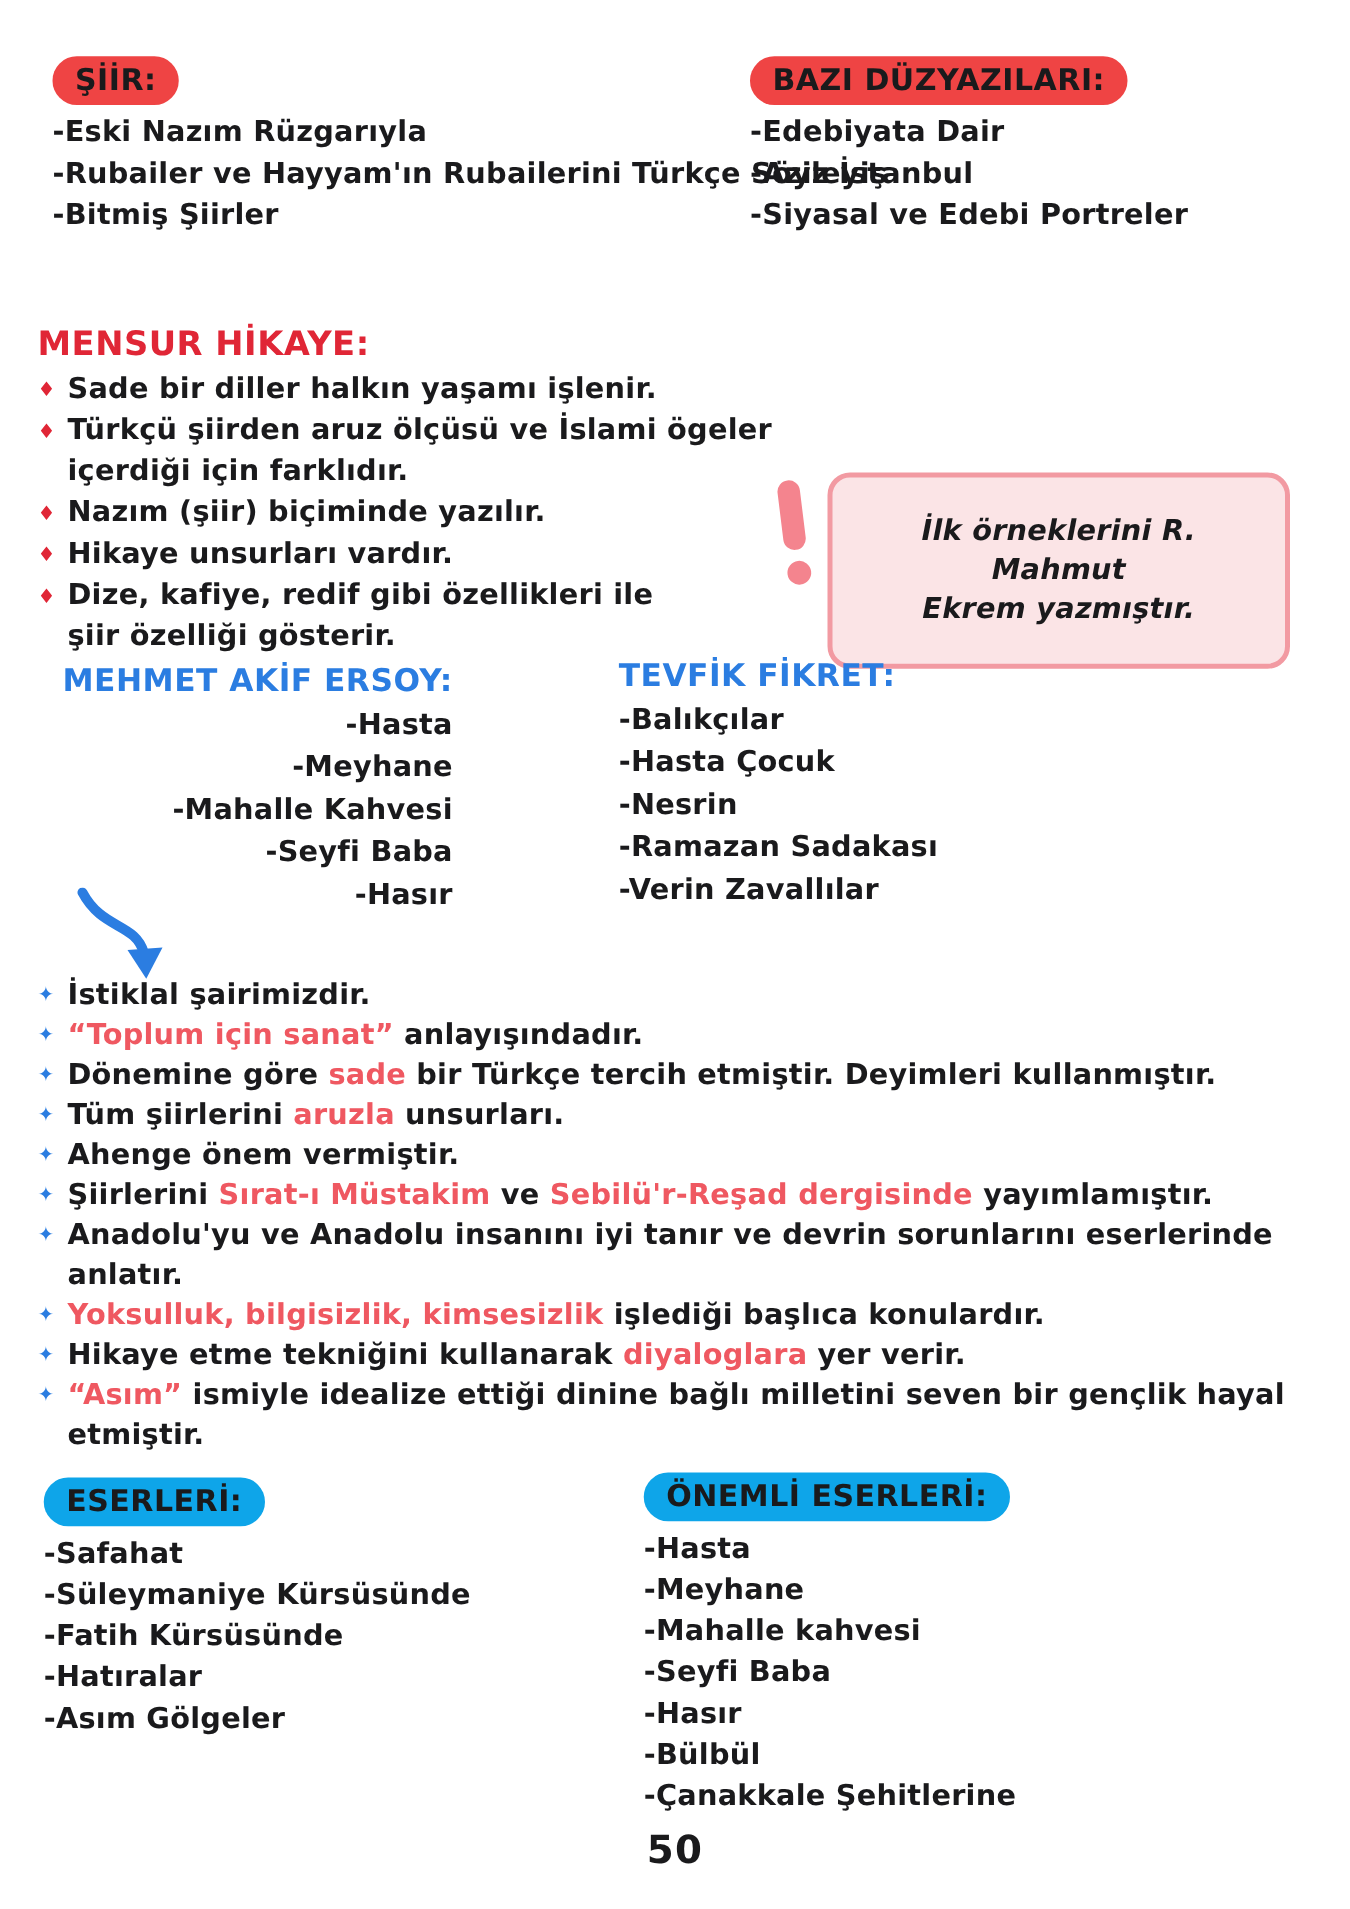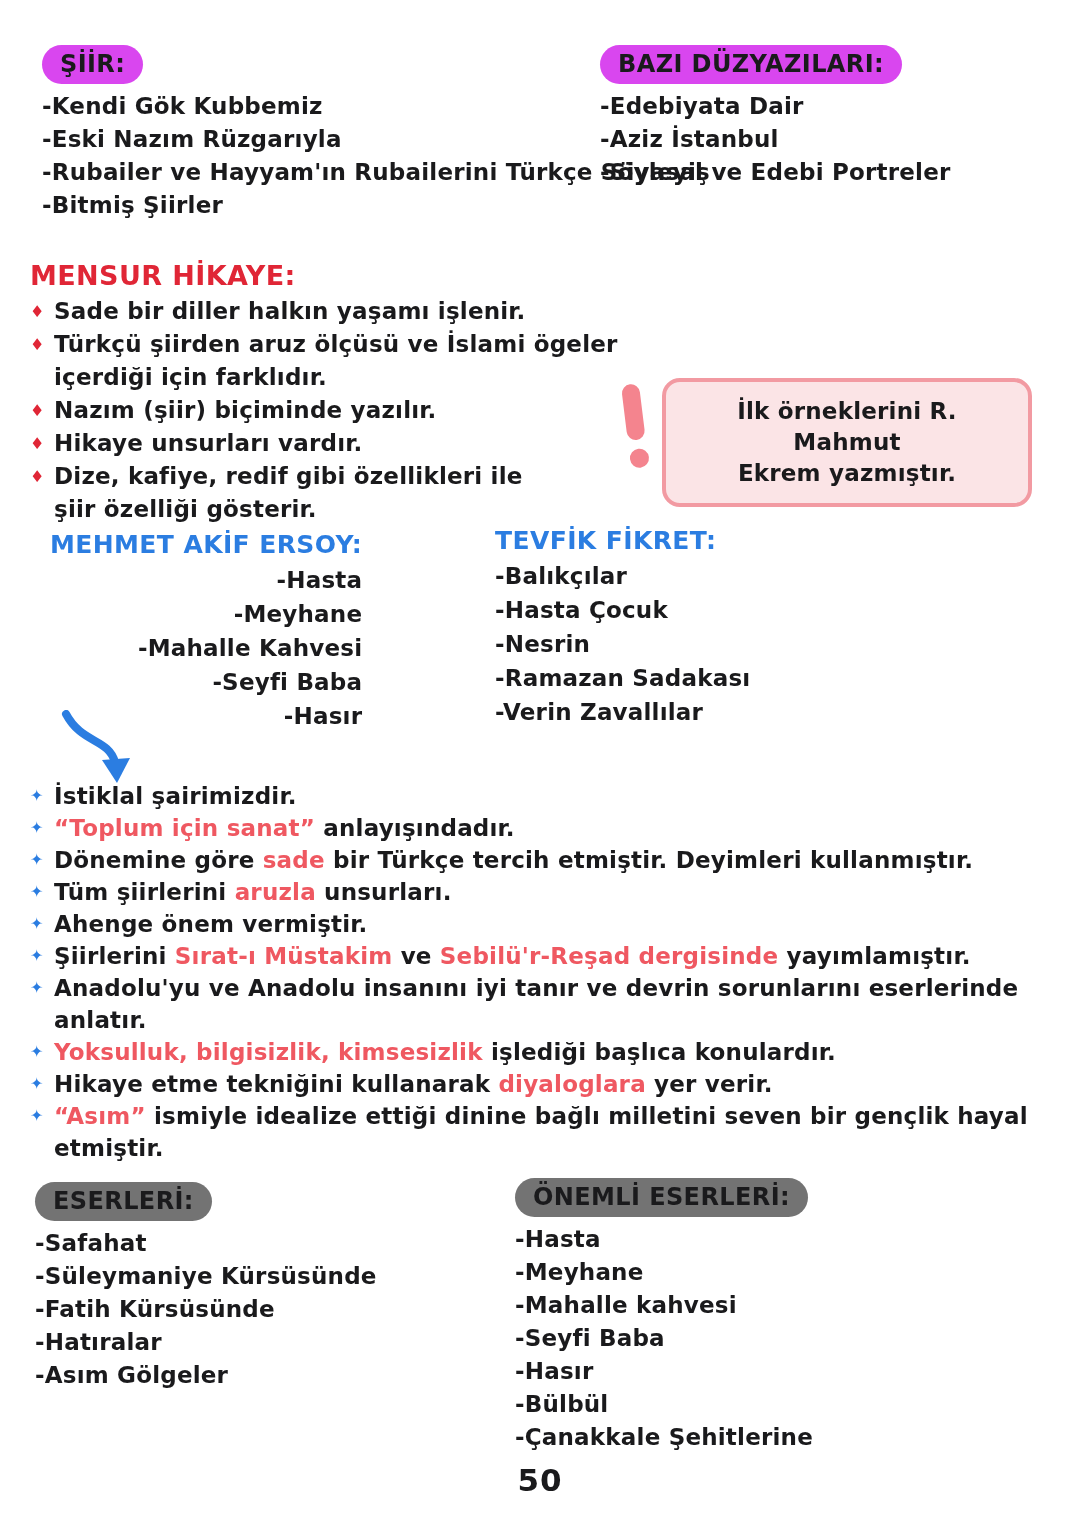--- a/index.html
+++ b/index.html
@@ -5,54 +5,53 @@
   html,body{margin:0;padding:0;background:#ffffff;}
   body{
     width:1080px;height:1527px;
     font-family:"DejaVu Sans",sans-serif;
     color:#1a1a1c;font-weight:700;
     -webkit-font-smoothing:antialiased;
   }
   .page{position:relative;width:1080px;height:1527px;background:#ffffff;overflow:hidden;}
   .abs{position:absolute;}
   .pill{display:inline-block;padding:5px 18px 6px 18px;border-radius:20px;font-size:24px;letter-spacing:.4px;}
-  .pill.pink{background:#d946ef;}
-  .pill.blue{background:#737373;text-align:right;}
+  .pill.pink{background:#ef4444;}
+  .pill.blue{background:#0ea5e9;text-align:right;}
   .h-blue{color:#2b7de1;font-size:25px;letter-spacing:.4px;}
   .h-red{color:#e02636;font-size:27px;letter-spacing:.4px;}
   .list .li{font-size:23px;line-height:33px;white-space:nowrap;letter-spacing:.2px;}
   .list.tight .li{line-height:34px;}
   .bullets .li{display:flex;align-items:flex-start;font-size:23px;line-height:32px;letter-spacing:.2px;}
   .bullets.lh33 .li{line-height:33px;}
   .blt{flex:0 0 24px;width:24px;font-size:16px;text-align:left;}
   .blt.red{color:#e02636;}
   .blt.blue{color:#2b7de1;}
   .txt{white-space:pre-line;}
   .red{color:#ef5861;}
   .callout{display:flex;align-items:flex-start;}
   .excl{width:30px;margin:6px 12px 0 0;transform:rotate(-7deg);flex:0 0 30px;}
   .excl .bar{width:18px;height:56px;background:#f4848e;border-radius:9px;margin:0 auto 9px auto;}
   .excl .dot{width:19px;height:19px;border-radius:50%;background:#f4848e;margin:0 auto;}
   .callout-box{
     flex:1;background:#fbe4e6;border:4px solid #f29aa2;border-radius:18px;
-    padding:14px 16px;font-size:23px;line-height:31px;text-align:center;white-space:pre-line;letter-spacing:.2px;
+    padding:28px 16px;font-size:23px;line-height:31px;text-align:center;white-space:pre-line;letter-spacing:.2px;font-style:italic;
   }
   .pagenum{width:100%;text-align:center;font-size:31px;letter-spacing:1px;}
   .mt6{margin-top:6px;}
   .mt4{margin-top:4px;}
 </style>
 </head>
 <body>
 
 <div class="page">
 
   <div class="abs" style="left:42px;top:45px;">
     <span class="pill pink">ŞİİR:</span>
     <div class="list mt6">
-        <div class="li"><span class="txt"><span>-Kendi Gök Kubbemiz</span></span></div>
         <div class="li"><span class="txt"><span>-Eski Nazım Rüzgarıyla</span></span></div>
         <div class="li"><span class="txt"><span>-Rubailer ve Hayyam'ın Rubailerini Türkçe Söyleyiş</span></span></div>
         <div class="li"><span class="txt"><span>-Bitmiş Şiirler</span></span></div>
       </div>
   </div>
 
   <div class="abs" style="left:600px;top:45px;">
     <span class="pill pink">BAZI DÜZYAZILARI:</span>
     <div class="list mt6">
         <div class="li"><span class="txt"><span>-Edebiyata Dair</span></span></div>

